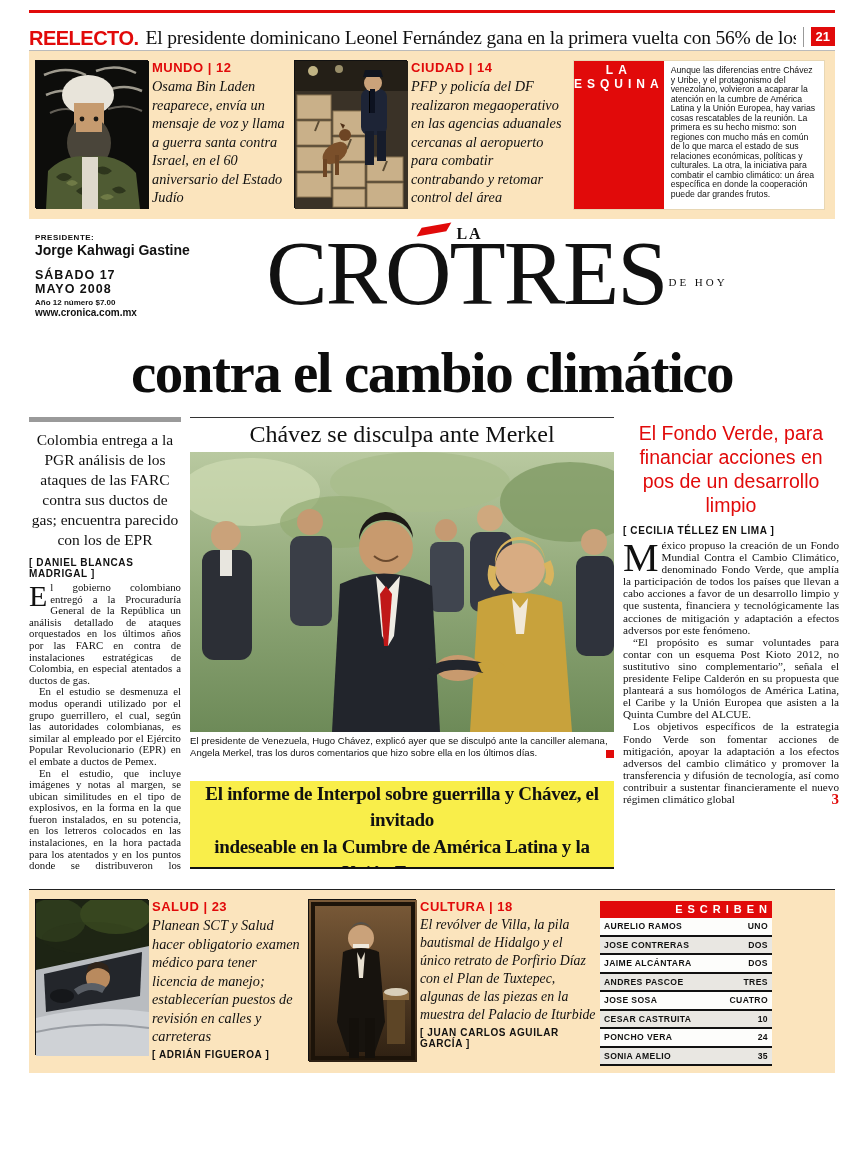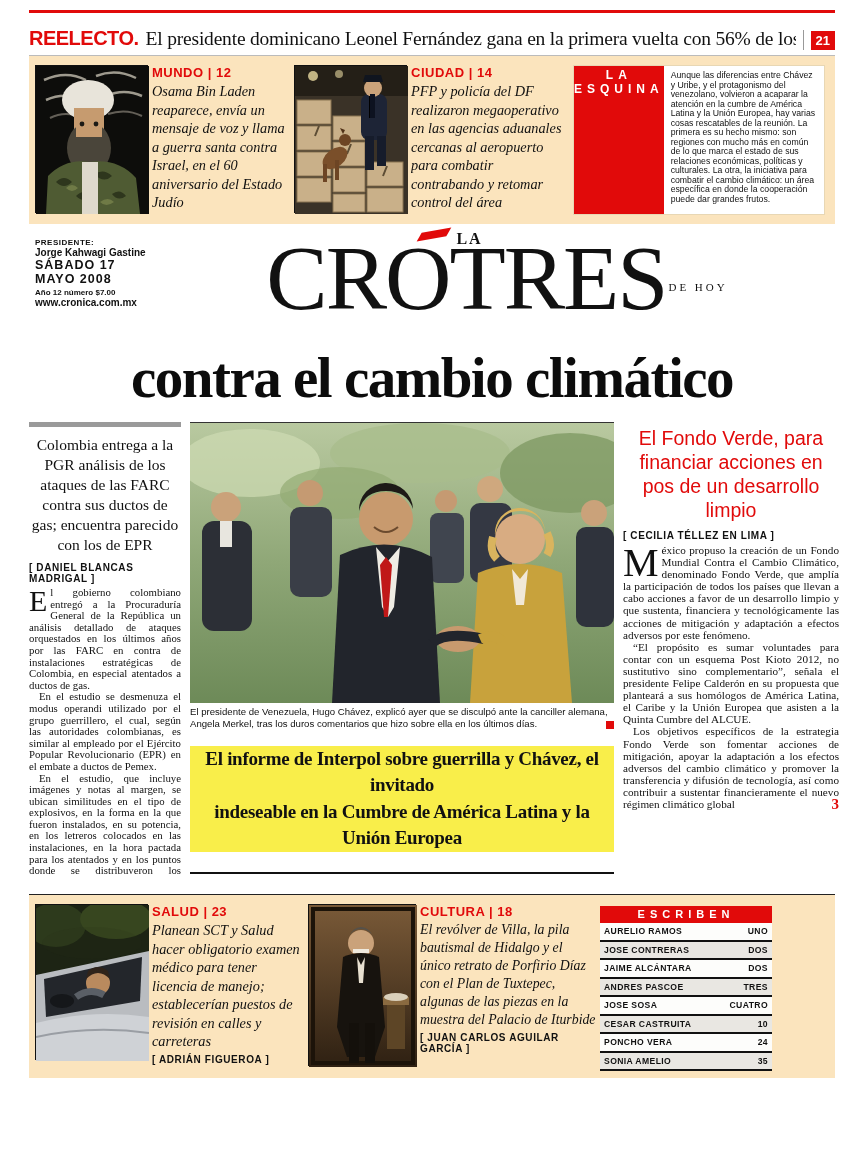--- a/index.html
+++ b/index.html
@@ -4,21 +4,21 @@
 <style>
   * { margin:0; padding:0; box-sizing:border-box; }
   body { background:#888; font-family:"Liberation Serif", serif; }
   .page {
     position:relative; width:864px; height:1162px; margin:0 auto;
     background:#fff; overflow:hidden; color:#111;
   }
 
   
   .top-redline { height:3px; background:#e10a0a; margin:10px 29px 0 29px; }
-  .banner { display:flex; align-items:flex-end; margin:14px 29px 0 29px; padding-bottom:5px; border-bottom:1px solid #bbb; }
+  .banner { display:flex; align-items:flex-start; margin:14px 29px 0 29px; border-bottom:1px solid #bbb; }
   .banner-kicker { font-family:"Liberation Sans",sans-serif; font-weight:bold; font-size:20px; color:#e10a0a; margin-right:7px; letter-spacing:-0.5px;}
   .banner-text { font-size:19.5px; color:#111; letter-spacing:-0.2px; flex:1; white-space:nowrap; overflow:hidden;}
   .banner-sep { width:1px; height:20px; background:#999; margin:0 7px; }
   .banner-page { background:#e10a0a; color:#fff; font-family:"Liberation Sans",sans-serif; font-weight:bold; font-size:13px; padding:2px 5px; }
 
   
   .strip { background:#fbe4bd; margin:0 29px; display:flex; gap:4px; padding:9px 6px; }
   .strip1 { height:168px; }
   .strip2 { height:184px; border-top:1px solid #222; margin-top:20px;}
   .tz-photo { border:1px solid #111; background:#000; flex:none; }
@@ -30,21 +30,21 @@
 
   
   .esquina { width:252px; flex:none; background:#fff; border:1px solid #e8d7b4; display:flex; flex-direction:row; }
   .esquina-head { background:#e10a0a; color:#fff; text-align:center; font-family:"Liberation Sans",sans-serif; font-weight:bold; font-size:12px; letter-spacing:5px; padding:2px 0 3px 0; }
   .esquina-body { padding:5px 7px; font-family:"Liberation Sans",sans-serif; font-size:8.7px; line-height:9.5px; color:#111; overflow:hidden; }
 
   
   .masthead { position:relative; height:116px; margin:0 29px; }
   .mast-left { position:absolute; left:6px; top:14px; font-family:"Liberation Sans",sans-serif; color:#111; }
   .mast-left .lbl { font-size:8px; font-weight:bold; letter-spacing:0.5px; }
-  .mast-left .name { font-size:10px; font-weight:bold; }
+  .mast-left .name { font-size:14px; font-weight:bold; margin-bottom:10px; }
   .mast-left .date { font-size:12.5px; font-weight:bold; letter-spacing:1px; }
   .mast-left .price { font-size:8px; font-weight:bold; margin-top:2px; }
   .mast-left .web { font-size:10px; font-weight:bold; }
   .logo-wrap { position:absolute; left:130px; right:0; top:0; text-align:center; }
   .logo-la { position:absolute; top:6px; left:44%; font-size:16px; letter-spacing:2px; font-weight:bold; }
   .logo-main { font-size:92px; line-height:108px; letter-spacing:-2px; font-weight:normal; white-space:nowrap; }
   .logo-o { position:relative; display:inline-block; }
   .logo-acc { position:absolute; top:6px; left:56%; width:26px; height:9px; background:#e10a0a; transform:skewX(-38deg) rotate(-12deg); }
   .logo-dehoy { font-size:11px; letter-spacing:3px; font-weight:normal; vertical-align:18px; margin-left:2px; }
 
@@ -60,30 +60,30 @@
   .left-head { font-size:15.5px; line-height:20px; text-align:center; margin-bottom:7px; }
   .art-body { font-size:10.8px; line-height:11.6px; text-align:justify; margin-top:3px; }
   .art-body p { text-indent:10px; }
   .art-body p.first { text-indent:0; }
   .dropcap { float:left; font-size:30px; line-height:24px; padding:2px 3px 0 0; text-indent:0; font-weight:normal; }
 
   .center-head { font-size:24px; line-height:28px; text-align:center; padding:2px 0 4px 0; }
   .center-photo { position:relative; width:424px; height:280px; background:#9aa88a; }
   .photo-credit { position:absolute; left:1px; bottom:40px; transform:rotate(-90deg); transform-origin:left bottom; font-family:"Liberation Sans",sans-serif; font-size:8px; color:#333; letter-spacing:1px;}
   .caption { font-family:"Liberation Sans",sans-serif; font-size:9.6px; line-height:12px; margin-top:3px; color:#111; }
-  .subhead { text-align:center; font-weight:bold; font-size:19px; line-height:26px; margin-top:16px; letter-spacing:-0.3px;}
+  .subhead { text-align:center; font-weight:bold; font-size:19px; line-height:26px; margin-top:22px; letter-spacing:-0.3px;}
   .subhead span.hl { background:#f9ee4a; padding:0 6px 1px 6px; display:inline-block; }
 
   .right-head { font-family:"Liberation Sans",sans-serif; font-size:19.5px; line-height:24px; color:#e10a0a; text-align:center; margin-bottom:8px; }
   .endmark { display:inline-block; width:9px; height:9px; background:#e10a0a; margin-left:5px; vertical-align:baseline; }
   .jump { float:right; color:#e10a0a; font-weight:bold; font-size:15px; font-family:"Liberation Serif",serif; }
 
   
   .escriben { width:172px; flex:none; background:#fff; align-self:flex-start; margin-top:2px;}
-  .escriben-head { background:#e10a0a; color:#fff; text-align:center; font-family:"Liberation Sans",sans-serif; font-weight:bold; font-size:11px; letter-spacing:5px; padding:2px 0 3px 0; }
+  .escriben-head { background:#e10a0a; color:#fff; text-align:right; font-family:"Liberation Sans",sans-serif; font-weight:bold; font-size:11px; letter-spacing:5px; padding:2px 0 3px 0; }
   .esc-row { display:flex; justify-content:space-between; align-items:center; height:18.5px; border-bottom:2px solid #111; padding:0 4px; font-family:"Liberation Sans",sans-serif; font-weight:bold; font-size:8.6px; letter-spacing:0.4px; }
   .esc-row:nth-child(odd) { background:#e9e7e2; }
   .esc-row:nth-child(even) { background:#fdfdfb; }
 </style>
 </head>
 <body>
 
 <div class="page">
 
   <div class="top-redline"></div>
@@ -199,20 +199,21 @@
       <div class="byline" style="text-align:left;">[ DANIEL BLANCAS MADRIGAL ]</div>
       <div class="art-body">
         <p class="first"><span class="dropcap">E</span><span>l gobierno colombiano entregó a la Procuraduría General de la República un análisis detallado de ataques orquestados en los últimos años por las FARC en contra de instalaciones estratégicas de Colombia, en especial atentados a ductos de gas.</span></p>
         <p>En el estudio se desmenuza el modus operandi utilizado por el grupo guerrillero, el cual, según las autoridades colombianas, es similar al empleado por el Ejército Popular Revolucionario (EPR) en el embate a ductos de Pemex.</p>
         <p>En el estudio, que incluye imágenes y notas al margen, se ubican similitudes en el tipo de explosivos, en la forma en la que fueron instalados, en su potencia, en los letreros colocados en las instalaciones, en la hora pactada para los atentados y en los puntos donde se distribuyeron los explosivos.</p>
 
       </div>
     </div>
 
     <div class="col-center">
+      <div class="center-head">Chávez se disculpa ante Merkel</div>
 
       <div class="center-photo">
         <svg width="424" height="280" viewBox="0 0 424 280" preserveAspectRatio="none">
           <defs>
             <linearGradient id="gbg" x1="0" y1="0" x2="0" y2="1">
               <stop offset="0" stop-color="#b9c9a0"></stop>
                 <stop offset="0.5" stop-color="#8fa777"></stop>
                 <stop offset="1" stop-color="#6d8a58"></stop>
             </linearGradient>
           </defs>

